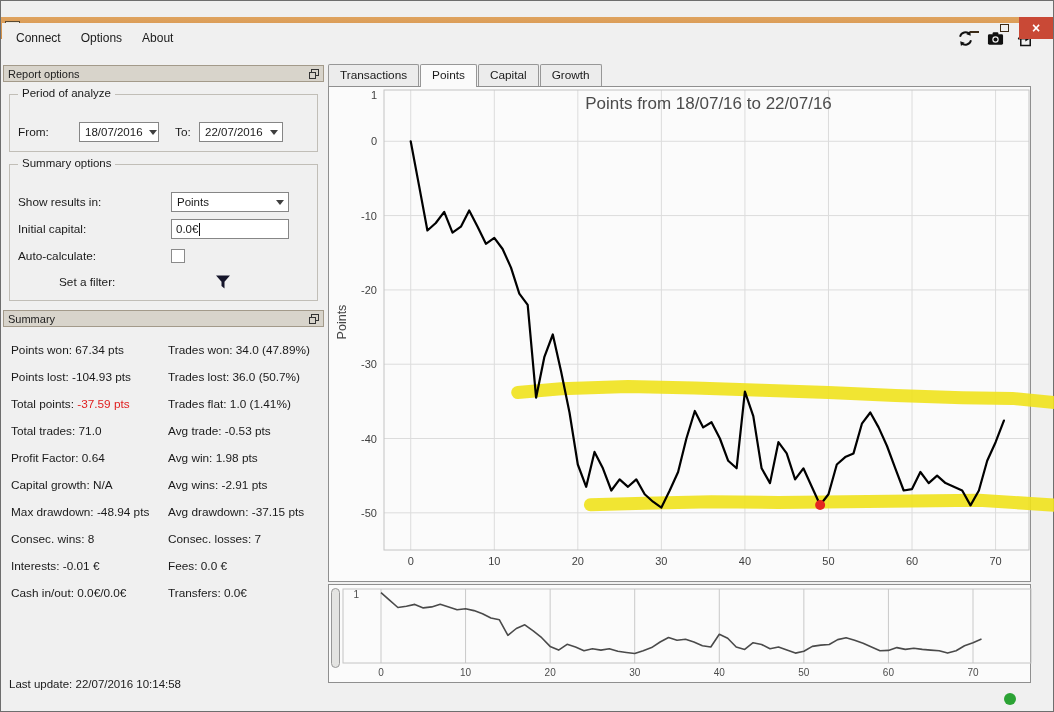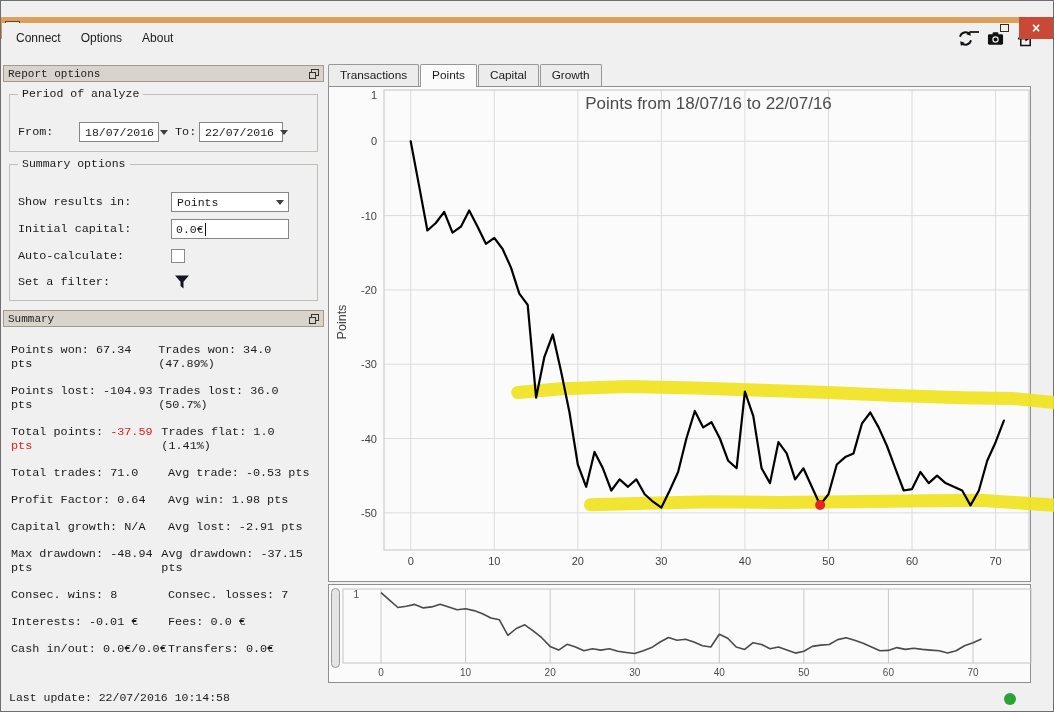--- a/index.html
+++ b/index.html
@@ -31,31 +31,31 @@
   
   .menubar {
     position:absolute; left:1px; top:22px; right:1px; height:30px;
     background:#f0f0f0; display:flex; align-items:center; padding-left:4px;text-align:right;
   }
   .menu-item { padding:4px 10px; font-size:12px; }
   .toolbar-icons { margin-left:auto; margin-right:18px; display:flex; gap:13px; align-items:center; }
   .tb-icon { display:flex; align-items:center; }
 
   
-  .left-panel { position:absolute; left:2px; top:64px; width:321px; bottom:2px;font-family:Liberation Mono, monospace; }
+  .left-panel { position:absolute; left:2px; top:64px; width:321px; bottom:16px; }
   .panel-header {
     height:17px; background:#d8d4cb; border:1px solid #a39a8a;
     display:flex; align-items:center; justify-content:space-between;
     padding:0 4px; font-size:11px; color:#222;
   }
   .groupbox { position:relative; border:1px solid #c1beb7; margin:12px 6px 9px 6px; padding:27px 8px 9px 8px; }
   .gb-title { position:absolute; top:-8px; left:8px; background:#f0f0f0; padding:0 4px; font-size:11.5px; }
   .form-row, .opt-row { display:flex; align-items:center; }
   .opt-row { margin-bottom:7px; min-height:19px; }
-  .opt-row:last-child { margin-bottom:0; }
+  .opt-row:last-child { margin-bottom:0;margin-left:41px; }
   .lbl { font-size:11.8px; }
   .w-from { width:61px; }
   .w-to { width:24px; margin-left:16px; }
   .opt-label { width:153px; font-size:11.8px; }
   .combo {
     display:flex; align-items:center; height:20px; background:#fff;
     border:1px solid #868686; font-size:11.5px; padding:0 4px 0 5px;
   }
   .combo .arrow {
     margin-left:auto; width:0; height:0;
@@ -268,21 +268,21 @@
           <div class="sum-row">
             <div class="sum-cell"><span>Total trades: </span><span>71.0</span></div>
             <div class="sum-cell"><span>Avg trade: </span><span>-0.53 pts</span></div>
           </div>
           <div class="sum-row">
             <div class="sum-cell"><span>Profit Factor: </span><span>0.64</span></div>
             <div class="sum-cell"><span>Avg win: </span><span>1.98 pts</span></div>
           </div>
           <div class="sum-row">
             <div class="sum-cell"><span>Capital growth: </span><span>N/A</span></div>
-            <div class="sum-cell"><span>Avg lost: </span><span>-2.91 pts</span></div>
+            <div class="sum-cell"><span>Avg wins: </span><span>-2.91 pts</span></div>
           </div>
           <div class="sum-row">
             <div class="sum-cell"><span>Max drawdown: </span><span>-48.94 pts</span></div>
             <div class="sum-cell"><span>Avg drawdown: </span><span>-37.15 pts</span></div>
           </div>
           <div class="sum-row">
             <div class="sum-cell"><span>Consec. wins: </span><span>8</span></div>
             <div class="sum-cell"><span>Consec. losses: </span><span>7</span></div>
           </div>
         </div>

